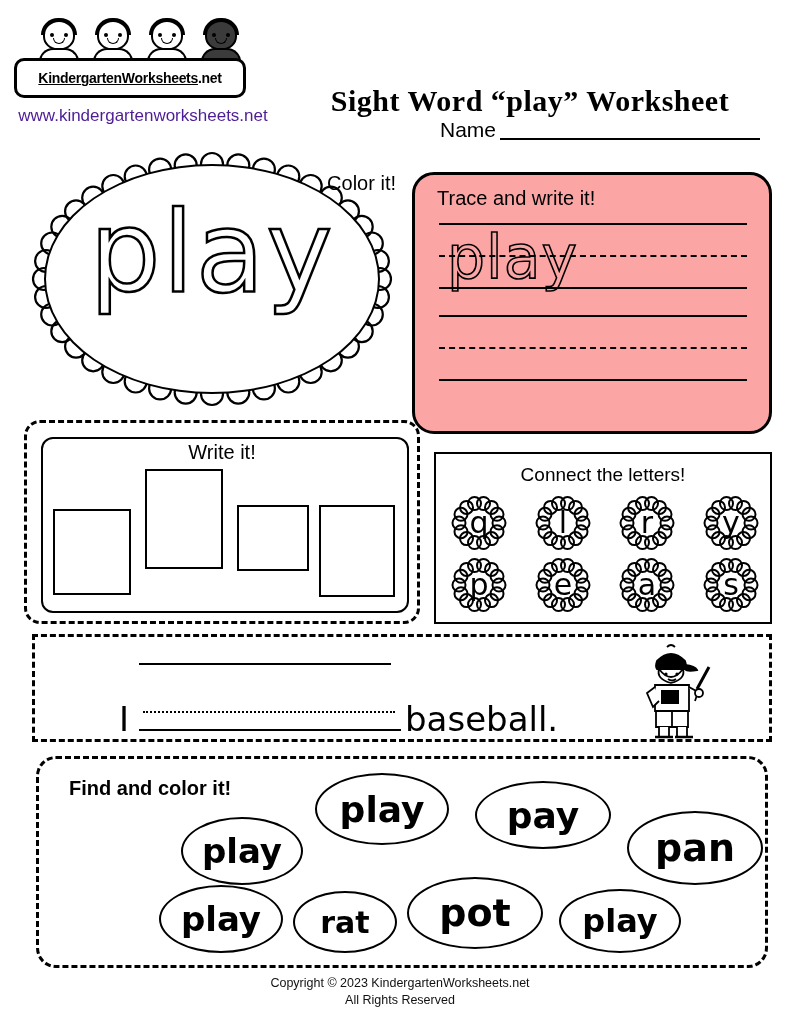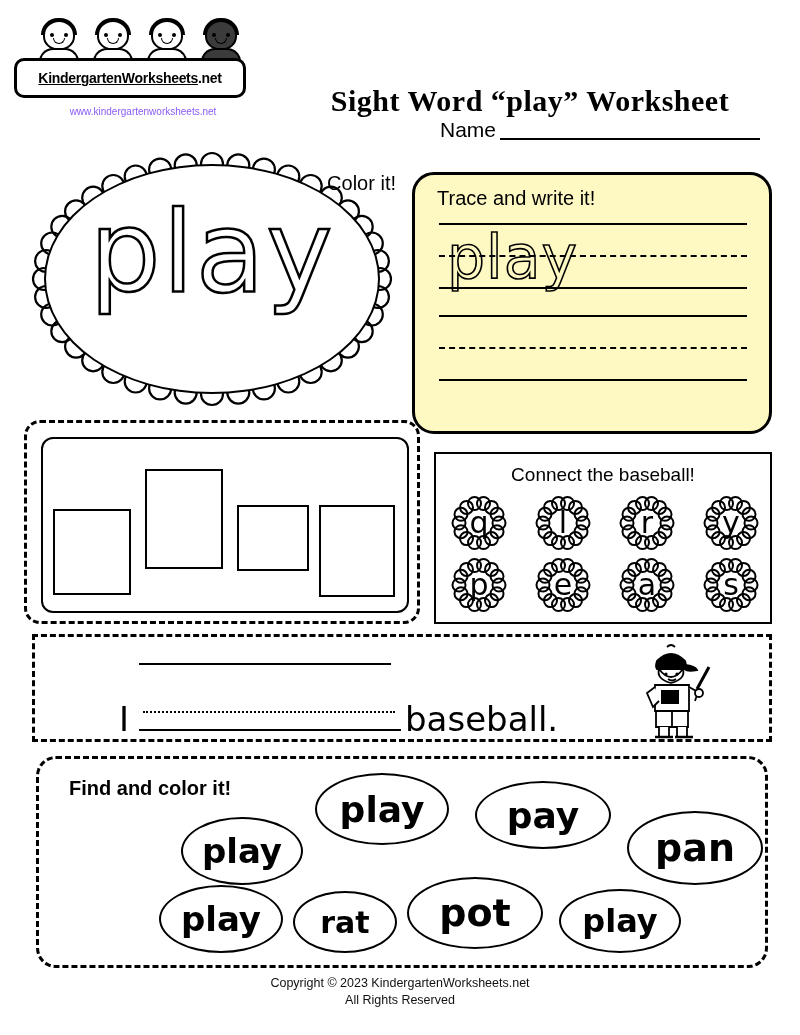--- a/index.html
+++ b/index.html
@@ -117,22 +117,22 @@
     letter-spacing: -0.3px;
     font-family: "Liberation Sans", sans-serif;
   }
   .logo-name .u { text-decoration: underline; }
   .site-url {
     position: absolute;
     left: 18px;
     top: 106px;
     width: 250px;
     text-align: center;
-    font-size: 10px;
-    color: #8b5cf6;
+    font-size: 17px;
+    color: #4c1d95;
   }
 
   .worksheet-title {
     position: absolute;
     left: 280px;
     top: 36px;
     width: 500px;
     text-align: center;
     font-family: "Liberation Serif", serif;
     font-size: 30px;
@@ -204,21 +204,21 @@
 
   
   .trace-box {
     position: absolute;
     left: 412px;
     top: 172px;
     width: 360px;
     height: 262px;
     border: 3px solid #000;
     border-radius: 22px;
-    background: #fef9c3;
+    background: #fca5a5;
   }
   .trace-label {
     position: absolute;
     left: 22px;
     top: 12px;
     font-size: 20px;
   }
   .line-group { position: absolute; left: 24px; width: 308px; }
   .solid-line { border-top: 2px solid #000; position: absolute; width: 100%; }
   .dash-line { border-top: 2px dashed #000; position: absolute; width: 100%; }
@@ -527,28 +527,29 @@
 
   <div class="line-group" style="top:0;">
     <div class="solid-line" style="top:140px;"></div>
     <div class="dash-line" style="top:172px;"></div>
     <div class="solid-line" style="top:204px;"></div>
   </div>
 </div>
 
 <div class="write-it">
   <div class="write-it-inner"></div>
+  <div class="write-it-label">Write it!</div>
   <div class="letter-box" style="left:26px;  top:86px;  width:78px; height:86px;"></div>
   <div class="letter-box" style="left:118px; top:46px;  width:78px; height:100px;"></div>
   <div class="letter-box" style="left:210px; top:82px;  width:72px; height:66px;"></div>
   <div class="letter-box" style="left:292px; top:82px;  width:76px; height:92px;"></div>
 </div>
 
 <div class="connect-box">
-  <div class="connect-label">Connect the baseball!</div>
+  <div class="connect-label">Connect the letters!</div>
   <div class="flower-grid">
     <div class="flower-row">
       <div class="flower">
         <svg class="petals" viewBox="0 0 58 58">
             <g class="petal-g" fill="none" stroke="#000" stroke-width="2">
               <circle cx="49.0" cy="29.0" r="6.5"></circle>
               <circle cx="47.0" cy="37.7" r="6.5"></circle>
               <circle cx="41.5" cy="44.6" r="6.5"></circle>
               <circle cx="33.5" cy="48.5" r="6.5"></circle>
               <circle cx="24.5" cy="48.5" r="6.5"></circle>

